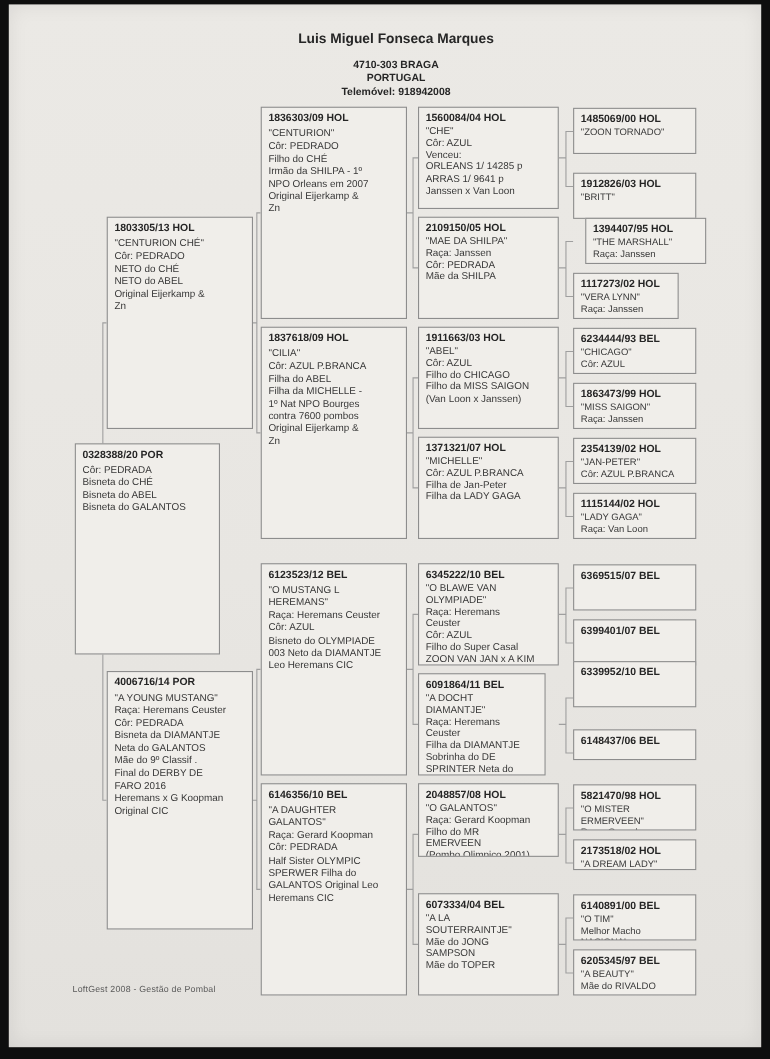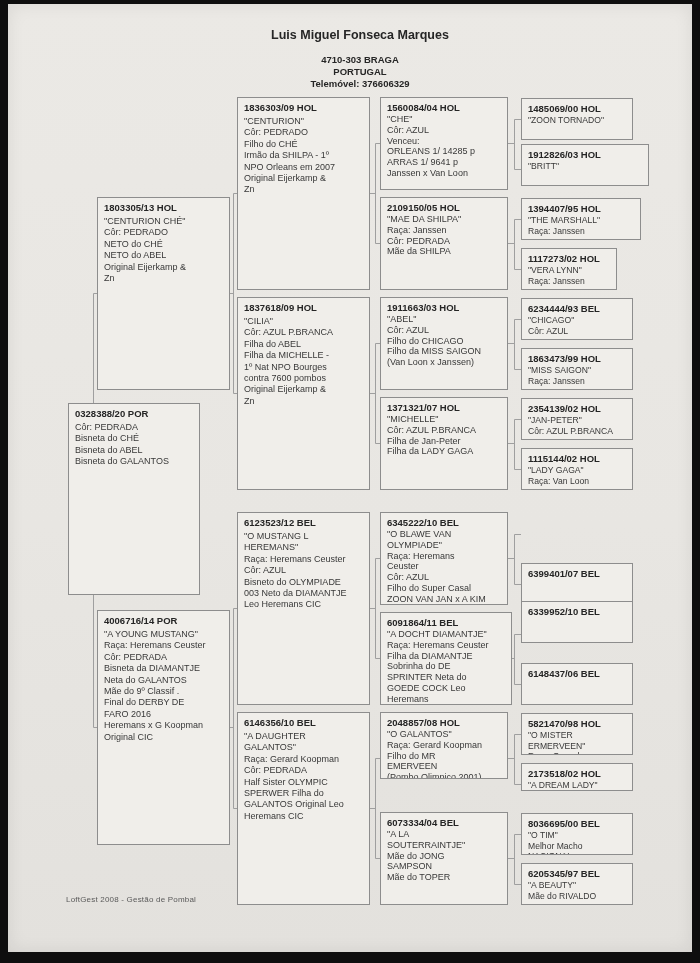--- a/index.html
+++ b/index.html
@@ -56,21 +56,21 @@
       <path d="M 500 654.5 H 506.5 M 513 630.5 H 506.5 V 680.5 H 513"></path>
       <path d="M 500 754.5 H 506.5 M 513 730.5 H 506.5 V 780.5 H 513"></path>
       <path d="M 500 854.5 H 506.5 M 513 830.5 H 506.5 V 880.5 H 513"></path>
     </g>
   </svg>
 
   <div class="header">
     <div class="name">Luis Miguel Fonseca Marques</div>
     <div class="sub">4710-303 BRAGA</div>
     <div class="sub">PORTUGAL</div>
-    <div class="sub">Telemóvel: 376606329</div>
+    <div class="sub">Telemóvel: 918942008</div>
   </div>
 
   <div class="box" style="left:60px;top:399px;width:132px;height:192px">
     <div class="ring">0328388/20 POR</div>
     <div class="body">Côr: PEDRADA
 Bisneta do CHÉ
 Bisneta do ABEL
 Bisneta do GALANTOS</div>
   </div>
 
@@ -172,21 +172,21 @@
   <div class="box col3" style="left:372px;top:508px;width:128px;height:93px">
     <div class="ring">6345222/10 BEL</div>
     <div class="body">"O BLAWE VAN
 OLYMPIADE"
 Raça: Heremans Ceuster
 Côr: AZUL
 Filho do Super Casal
 ZOON VAN JAN x A KIM
 Leo Heremans</div>
   </div>
-  <div class="box col3" style="left:372px;top:608px;width:132px;height:93px">
+  <div class="box col3" style="left:372px;top:608px;width:116px;height:93px">
     <div class="ring">6091864/11 BEL</div>
     <div class="body">"A DOCHT DIAMANTJE"
 Raça: Heremans Ceuster
 Filha da DIAMANTJE
 Sobrinha do DE
 SPRINTER Neta do
 GOEDE COCK Leo
 Heremans</div>
   </div>
   <div class="box col3" style="left:372px;top:708px;width:128px;height:67px">
@@ -203,25 +203,25 @@
     <div class="ring">6073334/04 BEL</div>
     <div class="body">"A LA SOUTERRAINTJE"
 Mãe do JONG SAMPSON
 Mãe do TOPER</div>
   </div>
 
   <div class="box col4" style="left:513px;top:94px;width:112px;height:42px">
     <div class="ring">1485069/00 HOL</div>
     <div class="body">"ZOON TORNADO"</div>
   </div>
-  <div class="box col4" style="left:513px;top:140px;width:128px;height:42px">
+  <div class="box col4" style="left:513px;top:153px;width:112px;height:42px">
     <div class="ring">1912826/03 HOL</div>
     <div class="body">"BRITT"</div>
   </div>
-  <div class="box col4" style="left:513px;top:194px;width:120px;height:42px">
+  <div class="box col4" style="left:524px;top:194px;width:110px;height:42px">
     <div class="ring">1394407/95 HOL</div>
     <div class="body">"THE MARSHALL"
 Raça: Janssen</div>
   </div>
   <div class="box col4" style="left:513px;top:244px;width:96px;height:42px">
     <div class="ring">1117273/02 HOL</div>
     <div class="body">"VERA LYNN"
 Raça: Janssen</div>
   </div>
   <div class="box col4" style="left:513px;top:294px;width:112px;height:42px">
@@ -237,44 +237,48 @@
   <div class="box col4" style="left:513px;top:394px;width:112px;height:42px">
     <div class="ring">2354139/02 HOL</div>
     <div class="body">"JAN-PETER"
 Côr: AZUL P.BRANCA</div>
   </div>
   <div class="box col4" style="left:513px;top:444px;width:112px;height:42px">
     <div class="ring">1115144/02 HOL</div>
     <div class="body">"LADY GAGA"
 Raça: Van Loon</div>
   </div>
+  <div class="box col4" style="left:513px;top:509px;width:112px;height:42px">
+    <div class="ring">6369515/07 BEL</div>
+    <div class="body"></div>
+  </div>
   <div class="box col4" style="left:513px;top:559px;width:112px;height:42px">
     <div class="ring">6399401/07 BEL</div>
     <div class="body"></div>
   </div>
   <div class="box col4" style="left:513px;top:597px;width:112px;height:42px">
     <div class="ring">6339952/10 BEL</div>
     <div class="body"></div>
   </div>
-  <div class="box col4" style="left:513px;top:659px;width:112px;height:42px">
+  <div class="box col4" style="left:513px;top:659px;width:112px;height:28px">
     <div class="ring">6148437/06 BEL</div>
     <div class="body"></div>
   </div>
   <div class="box col4" style="left:513px;top:709px;width:112px;height:42px">
     <div class="ring">5821470/98 HOL</div>
     <div class="body">"O MISTER ERMERVEEN"
 Raça: Gerard Koopman</div>
   </div>
   <div class="box col4" style="left:513px;top:759px;width:112px;height:28px">
     <div class="ring">2173518/02 HOL</div>
     <div class="body">"A DREAM LADY"
 Raça: Gerard Koopman</div>
   </div>
   <div class="box col4" style="left:513px;top:809px;width:112px;height:42px">
-    <div class="ring">8036695/00 BEL</div>
+    <div class="ring">6140891/00 BEL</div>
     <div class="body">"O TIM"
 Melhor Macho NACIONAL</div>
   </div>
   <div class="box col4" style="left:513px;top:859px;width:112px;height:42px">
     <div class="ring">6205345/97 BEL</div>
     <div class="body">"A BEAUTY"
 Mãe do RIVALDO</div>
   </div>
 
   <div class="footer">LoftGest 2008 - Gestão de Pombal</div>

